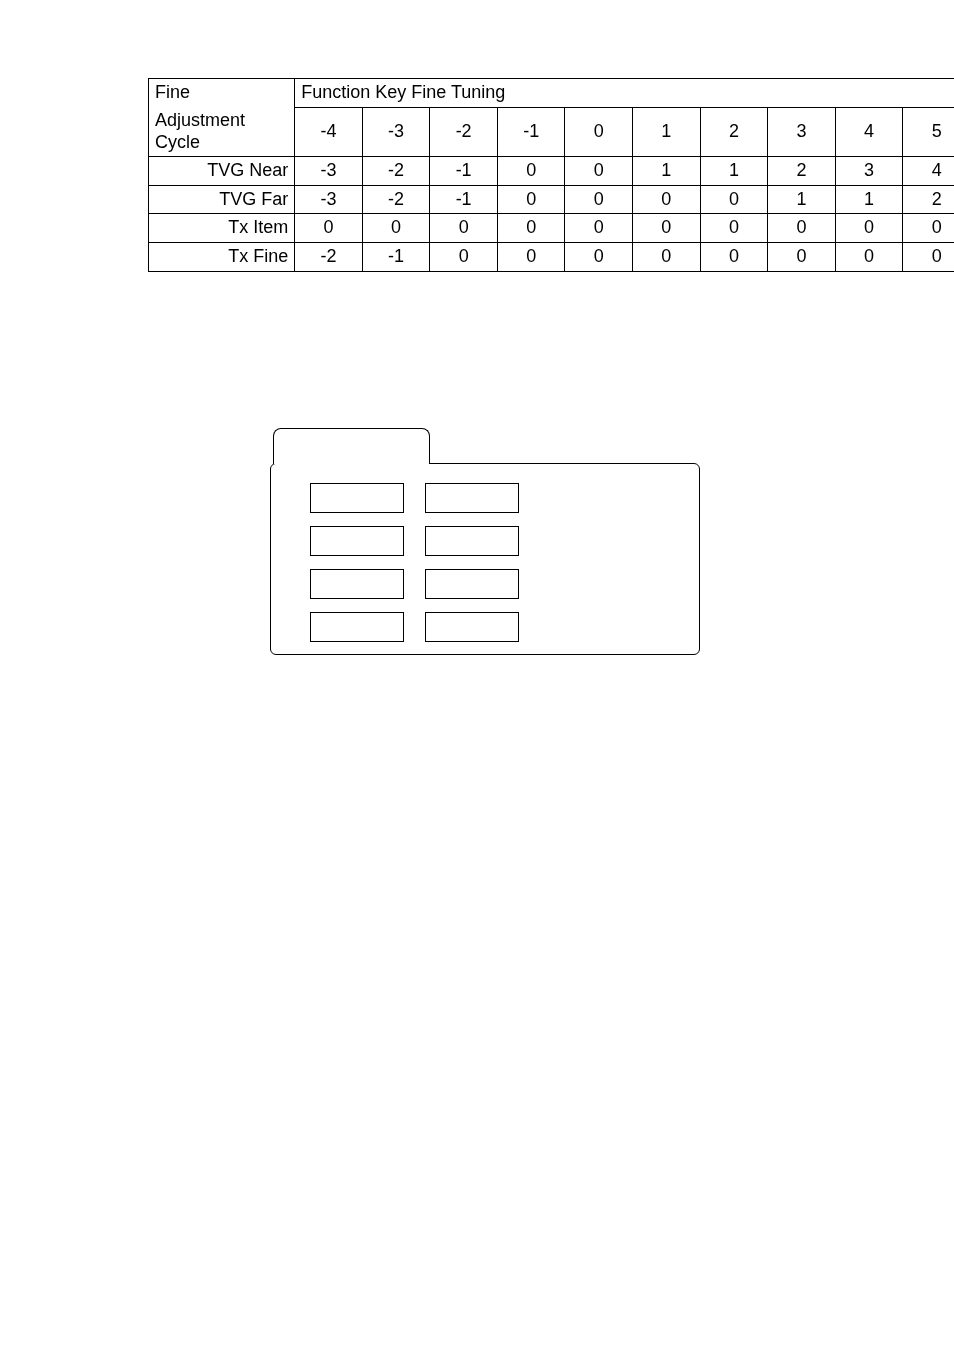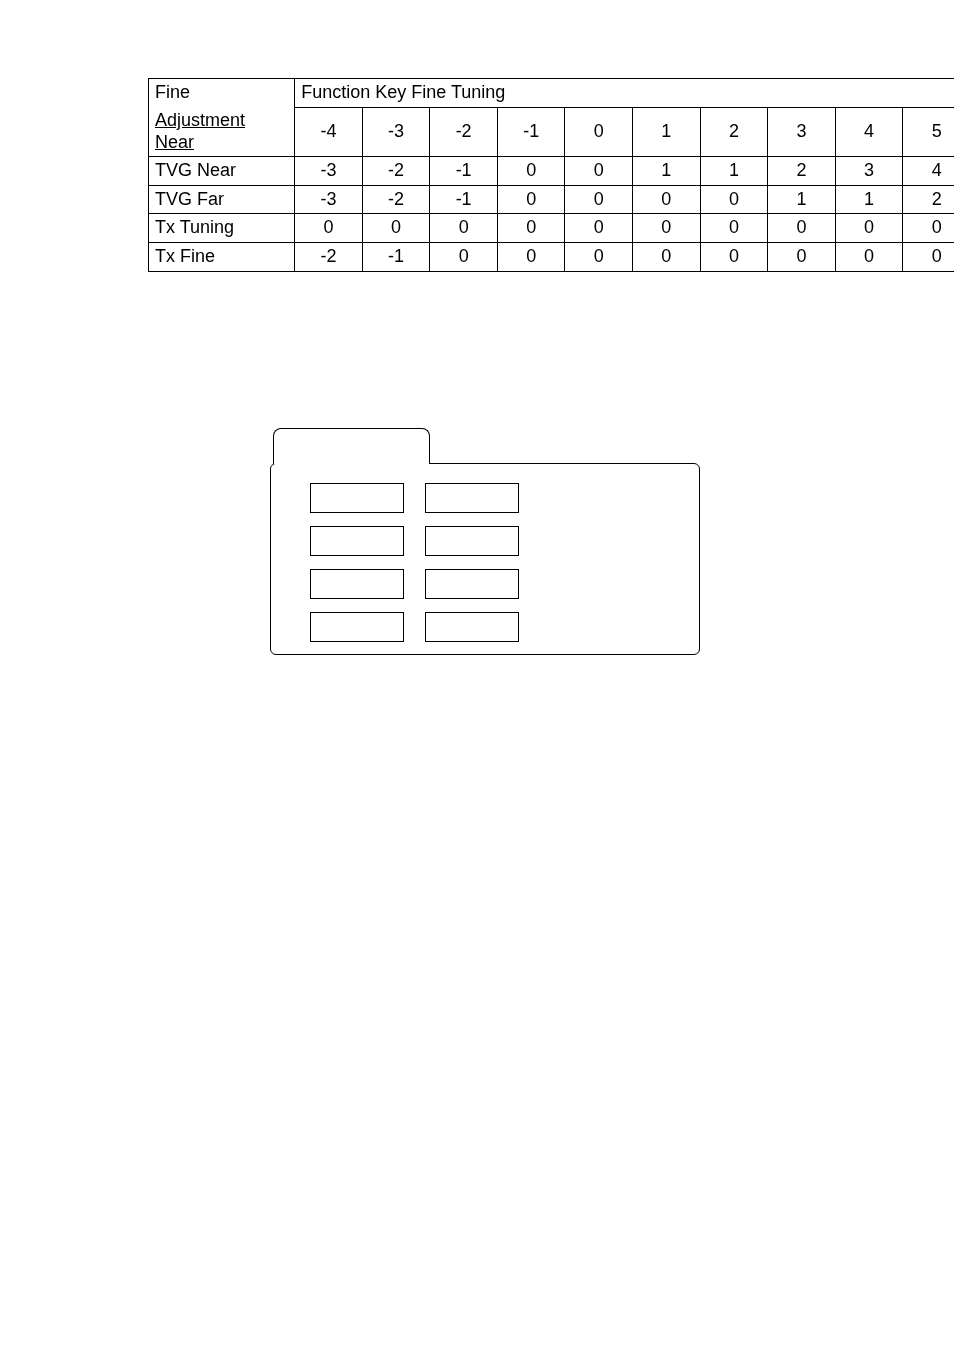--- a/index.html
+++ b/index.html
@@ -24,41 +24,40 @@
       width: 100%;
     }
     table.tune td, table.tune th {
       border: 1px solid #000;
       padding: 3px 6px;
       font-weight: normal;
       font-size: 18px;
       line-height: 1.2;
     }
     table.tune .row-label {
-      text-align: left;
+      text-align: right;
       width: 132px;
       padding-left: 6px;
     }
     table.tune .num {
       text-align: center;
       width: 54px;
     }
     table.tune .hdr-cell {
       text-align: left;
     }
     .corner-top {
       text-align: left;
       padding-left: 6px;
       border-bottom: none !important;
     }
     .corner-bot {
       text-align: left;
       padding-left: 6px;
       border-top: none !important;
-      text-decoration: underline;
     }
 
     
     .boxes {
       position: absolute;
       top: 428px;
       left: 270px;
       width: 430px;
       height: 225px;
     }
@@ -116,21 +115,21 @@
 <div class="table-wrap">
   <table class="tune">
     <tbody>
         <tr>
       <td class="corner-top" rowspan="1">Fine</td>
       <td class="hdr-cell" colspan="10">Function Key Fine Tuning</td>
     </tr>
     <tr>
       <td class="corner-bot">
         <span>Adjustment</span><br>
-        <span>Near</span>
+        <span>Cycle</span>
       </td>
       <td class="num">-4</td>
       <td class="num">-3</td>
       <td class="num">-2</td>
       <td class="num">-1</td>
       <td class="num">0</td>
       <td class="num">1</td>
       <td class="num">2</td>
       <td class="num">3</td>
       <td class="num">4</td>
@@ -156,21 +155,21 @@
       <td class="num">-1</td>
       <td class="num">0</td>
       <td class="num">0</td>
       <td class="num">0</td>
       <td class="num">0</td>
       <td class="num">1</td>
       <td class="num">1</td>
       <td class="num">2</td>
     </tr>
     <tr>
-      <td class="row-label">Tx Tuning</td>
+      <td class="row-label">Tx Item</td>
       <td class="num">0</td>
       <td class="num">0</td>
       <td class="num">0</td>
       <td class="num">0</td>
       <td class="num">0</td>
       <td class="num">0</td>
       <td class="num">0</td>
       <td class="num">0</td>
       <td class="num">0</td>
       <td class="num">0</td>

